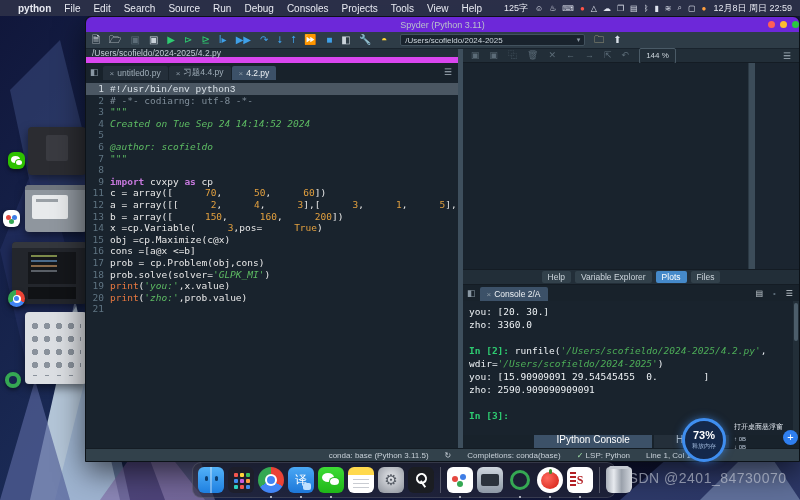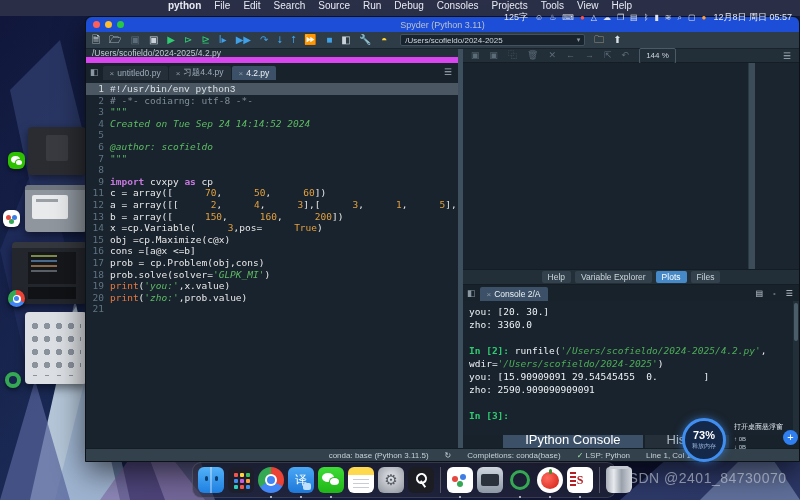--- a/index.html
+++ b/index.html
@@ -7,21 +7,21 @@
               font-family:"Liberation Sans", sans-serif; }
   .desktop { position:relative; width:800px; height:500px; overflow:hidden; }
 
   
   .wallpaper { position:absolute; inset:0; background:linear-gradient(130deg,#10163a 0%,#1a2a55 35%,#141b3e 60%,#0d1130 100%); }
   .wallpaper svg { position:absolute; inset:0; }
 
   
   .menubar { position:absolute; left:0; top:0; width:800px; height:16px;
     background:rgba(44,48,72,0.96); display:flex; align-items:center;
-    color:#e8eaf2; font-size:10px; padding:0 8px; z-index:40;flex-direction:column; }
+    color:#e8eaf2; font-size:10px; padding:0 8px; z-index:40; }
   .menubar .apple { font-size:11px; margin-right:10px; }
   .mb-items { display:flex; gap:13px; }
   .mb-items span { white-space:nowrap; }
   .mb-items .appname { font-weight:bold; }
   .mb-right { margin-left:auto; display:flex; align-items:center; gap:7px; font-size:9px; }
   .mb-status { display:flex; align-items:center; gap:6px; }
   .mb-status span { font-size:8px; color:#dfe3ee; }
   .mb-status .red { color:#ff5348; }
   .mb-status .orange { color:#ff9f3e; }
   .mb-clock { white-space:nowrap; font-size:9px; }
@@ -52,22 +52,22 @@
   .t4 { left:25px; top:202px; width:62px; height:72px; background:#dcdfe3; }
   .t4 .grid { position:absolute; left:6px; top:10px; right:6px; bottom:8px;
       background-image:radial-gradient(circle at 4px 4px,#8a929c 3px, transparent 3px);
       background-size:12px 13px; }
   .b-green { left:5px; top:262px; border-radius:50%; background:transparent; border:4px solid #35a853; width:16px; height:16px; }
 
   
   .window { position:absolute; left:85px; top:16px; width:715px; height:446px;
     background:#19232d; border:1px solid #0c1218; border-radius:6px 6px 0 0;
     box-shadow:0 10px 30px rgba(0,0,0,.6); z-index:10; display:flex; flex-direction:column; }
-  .titlebar { height:15px; background:#1d4ed8; border-radius:6px 6px 0 0;
-    display:flex; align-items:center; position:relative; flex:0 0 auto; }
+  .titlebar { height:15px; background:#6d28d9; border-radius:6px 6px 0 0;
+    display:flex; align-items:center; position:relative; flex:0 0 auto;justify-content:flex-end; }
   .lights { display:flex; gap:5px; margin-left:7px; }
   .light { width:7px; height:7px; border-radius:50%; }
   .l-red { background:#ff5f57; } .l-yellow { background:#febc2e; } .l-green { background:#28c840; }
   .win-title { position:absolute; left:0; right:0; text-align:center; font-size:9px; color:#b9c2cb; }
 
   .toolbar { height:17px; background:#2e3c47; border-bottom:1px solid #19232d;
     display:flex; align-items:center; padding:0 6px; gap:9px; flex:0 0 auto; }
   .tb-icon { font-size:10px; line-height:1; }
   .wd-box { margin-left:4px; width:185px; height:12px; background:#19232d; border:1px solid #42525e;
     border-radius:2px; color:#cdd6dd; font-size:8px; display:flex; align-items:center; padding:0 4px; }
@@ -125,21 +125,21 @@
   .console-out { flex:1; background:#19232d; font-family:"DejaVu Sans Mono", monospace;
     font-size:9.5px; padding:4px 2px 0 6px; position:relative; overflow:hidden; }
   .kline { height:13px; line-height:13px; white-space:pre; }
   .k-out { color:#eef2f5; } .k-prompt { color:#2ecc71; font-weight:bold; }
   .k-str { color:#4dae58; font-style:italic; }
   .console-scroll { position:absolute; right:0; top:0; bottom:0; width:6px; background:#222e38; }
   .console-scroll .thumbbar { position:absolute; top:2px; right:1px; width:4px; height:38px; background:#4c5d6a; border-radius:2px; }
 
   .console-bottom-tabs { height:13px; background:#18222b; display:flex; justify-content:flex-end;
     padding-right:70px; gap:2px; align-items:center; flex:0 0 auto; }
-  .btab { font-size:13px; color:#aeb9c2; background:#242f3a; padding:0 22px; height:16px; line-height:12px; }
+  .btab { font-size:10px; color:#aeb9c2; background:#242f3a; padding:0 22px; height:16px; line-height:12px; }
   .btab.active { background:#3c5168; color:#fff; border-bottom:1px solid #4fa3e3; }
 
   .statusbar { height:13px; background:#32414b; border-top:1px solid #141c24;
     display:flex; align-items:center; justify-content:flex-end; gap:16px;
     padding-right:108px; color:#c6cfd7; font-size:8px; flex:0 0 auto; }
   .statusbar .chk { color:#9fe0a8; }
 
   
   .memwidget { position:absolute; left:676px; top:416px; width:124px; height:48px; z-index:50; }
   .mem-circle { position:absolute; left:6px; top:2px; width:44px; height:44px; border-radius:50%;
@@ -245,21 +245,21 @@
           <span>☁</span>
           <span>❐</span>
           <span>▤</span>
           <span>ᛒ</span>
           <span>▮</span>
           <span>≋</span>
           <span>⌕</span>
           <span>▢</span>
           <span class="orange">●</span>
         </div>
-      <span class="mb-clock">12月8日 周日  05:57</span>
+      <span class="mb-clock">12月8日 周日  22:59</span>
     </div>
   </div>
 
   <div class="stage">
     <div class="thumb t1">
         <div class="inner"></div>
       </div>
     <div class="badge b-wechat"></div>
     <div class="thumb t2">
         <div class="bar"></div>

